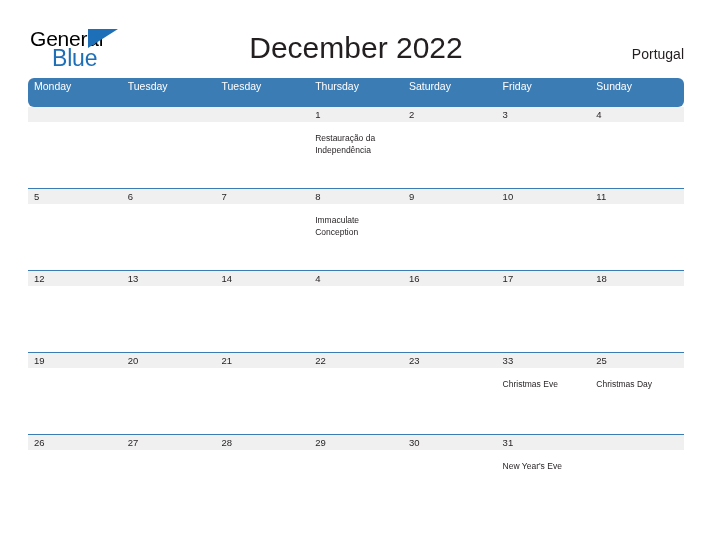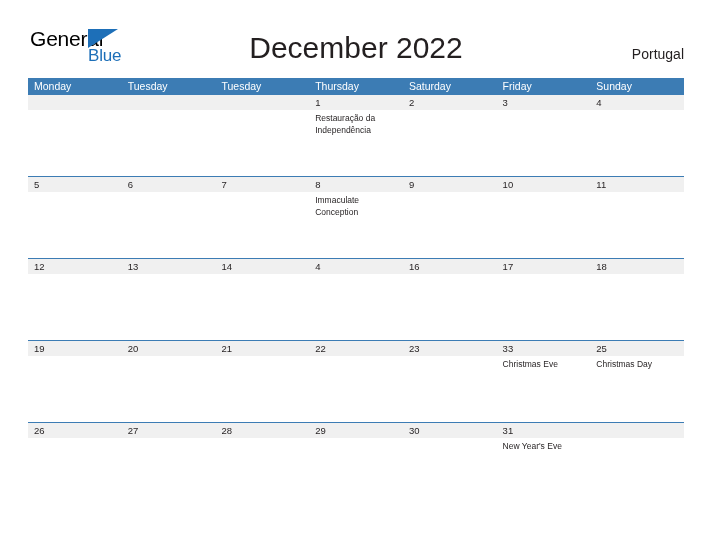--- a/index.html
+++ b/index.html
@@ -31,27 +31,26 @@
   }
   .logo-row1 {
     font-size: 21px;
     color: #000000;
     letter-spacing: -0.2px;
     position: absolute;
     left: 0;
     top: 0;
   }
   .logo-row2 {
-    font-size: 17px;
+    font-size: 23px;
     color: #1d6fb8;
     position: absolute;
     left: 22px;
     top: 19px;
     letter-spacing: -0.2px;
-    margin-left: 36px;
   }
   .logo-triangle {
     position: absolute;
     left: 58px;
     top: 1px;
     width: 0;
     height: 0;
     border-left: 30px solid #1d6fb8;
     border-bottom: 19px solid transparent;
   }
@@ -80,21 +79,22 @@
   .calendar {
     position: absolute;
     left: 28px;
     top: 78px;
     width: 656px;
   }
 
   .weekday-row {
     display: flex;
     background: #3c7cb4;
-    height: 17px;
+    height: 29px;
+    border-radius: 6px;
   }
   .weekday-cell {
     flex: 1 1 0;
     color: #ffffff;
     font-size: 10.5px;
     line-height: 17px;
     padding-left: 6px;
     box-sizing: border-box;
     white-space: nowrap;
   }
@@ -123,21 +123,21 @@
   .event-strip {
     display: flex;
     background: #ffffff;
     height: 66px;
   }
   .event-cell {
     flex: 1 1 0;
     font-size: 8.5px;
     color: #231f20;
     line-height: 11.5px;
-    padding: 3px 8px 0 6px;
+    padding: 11px 8px 0 6px;
     box-sizing: border-box;
     word-wrap: break-word;
   }
 </style>
 </head>
 <body>
 
 <div class="page-header">
 
   <div class="logo">

